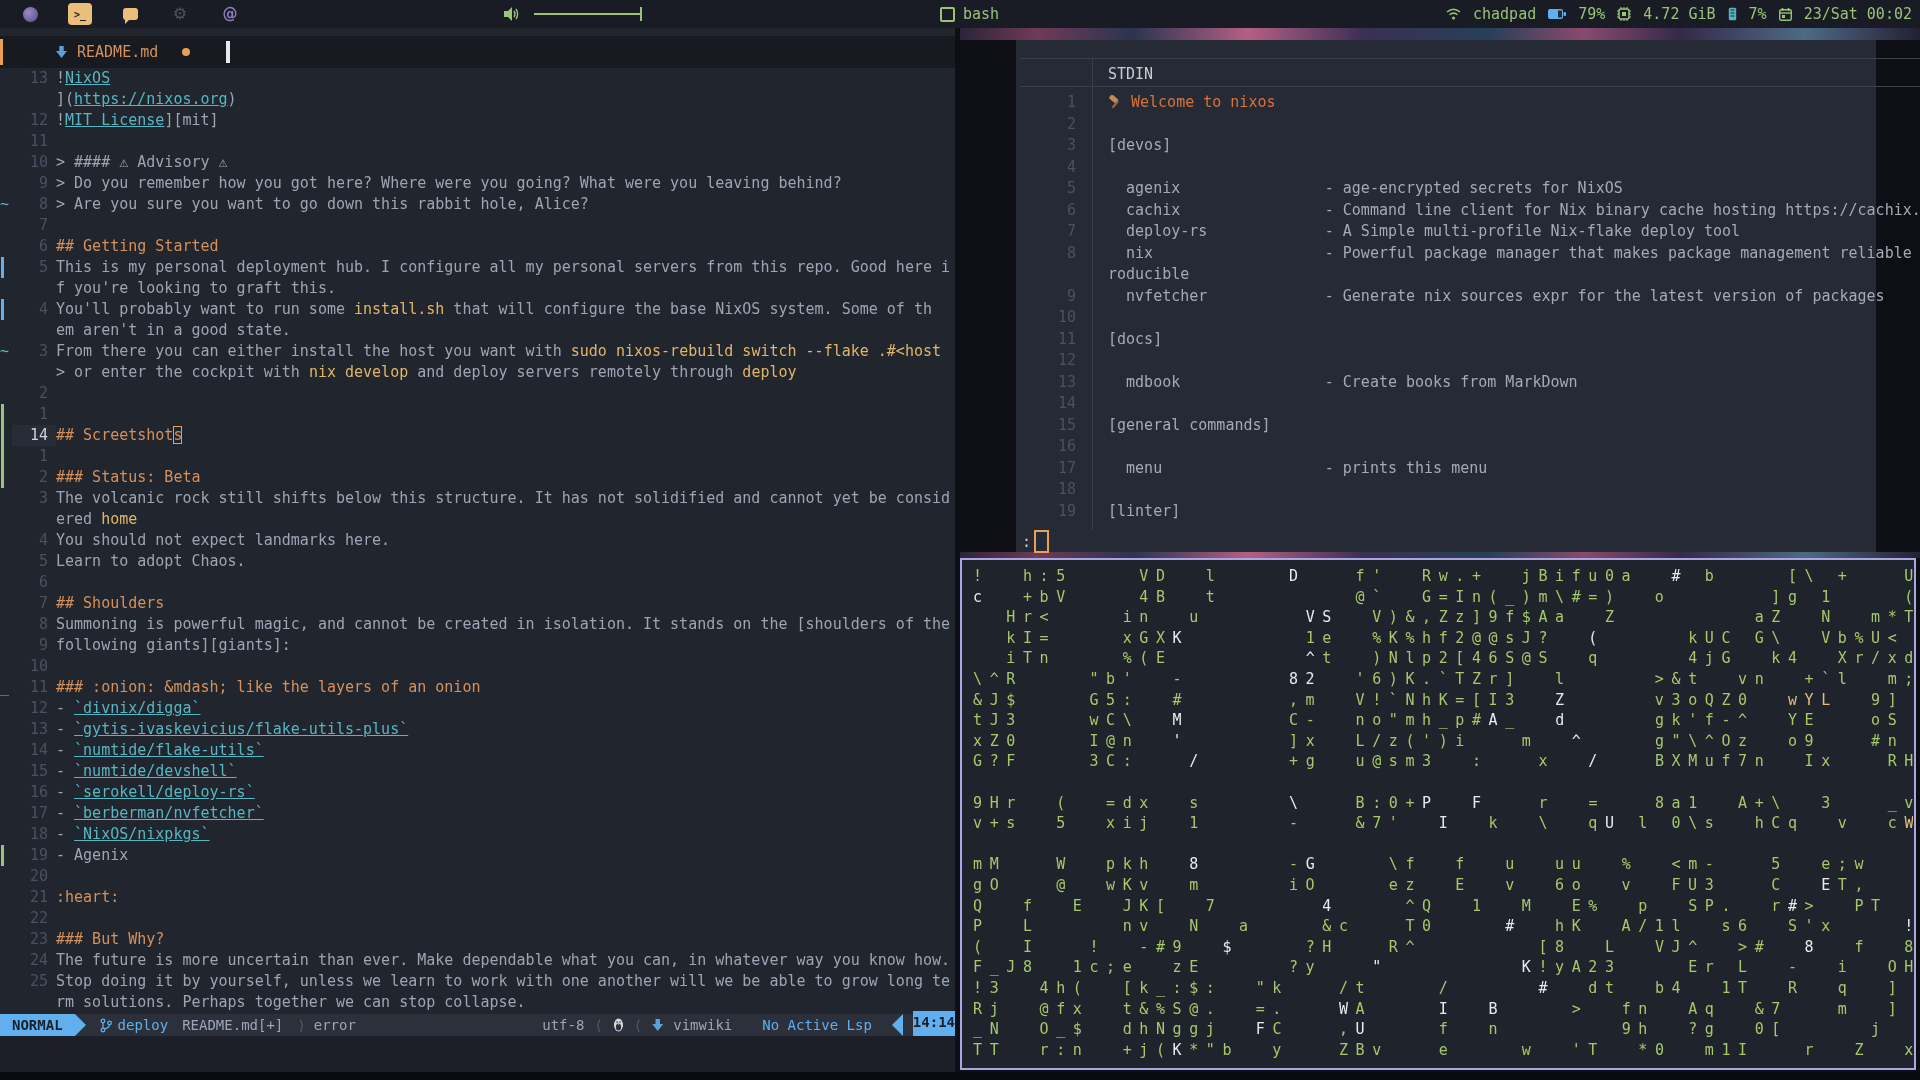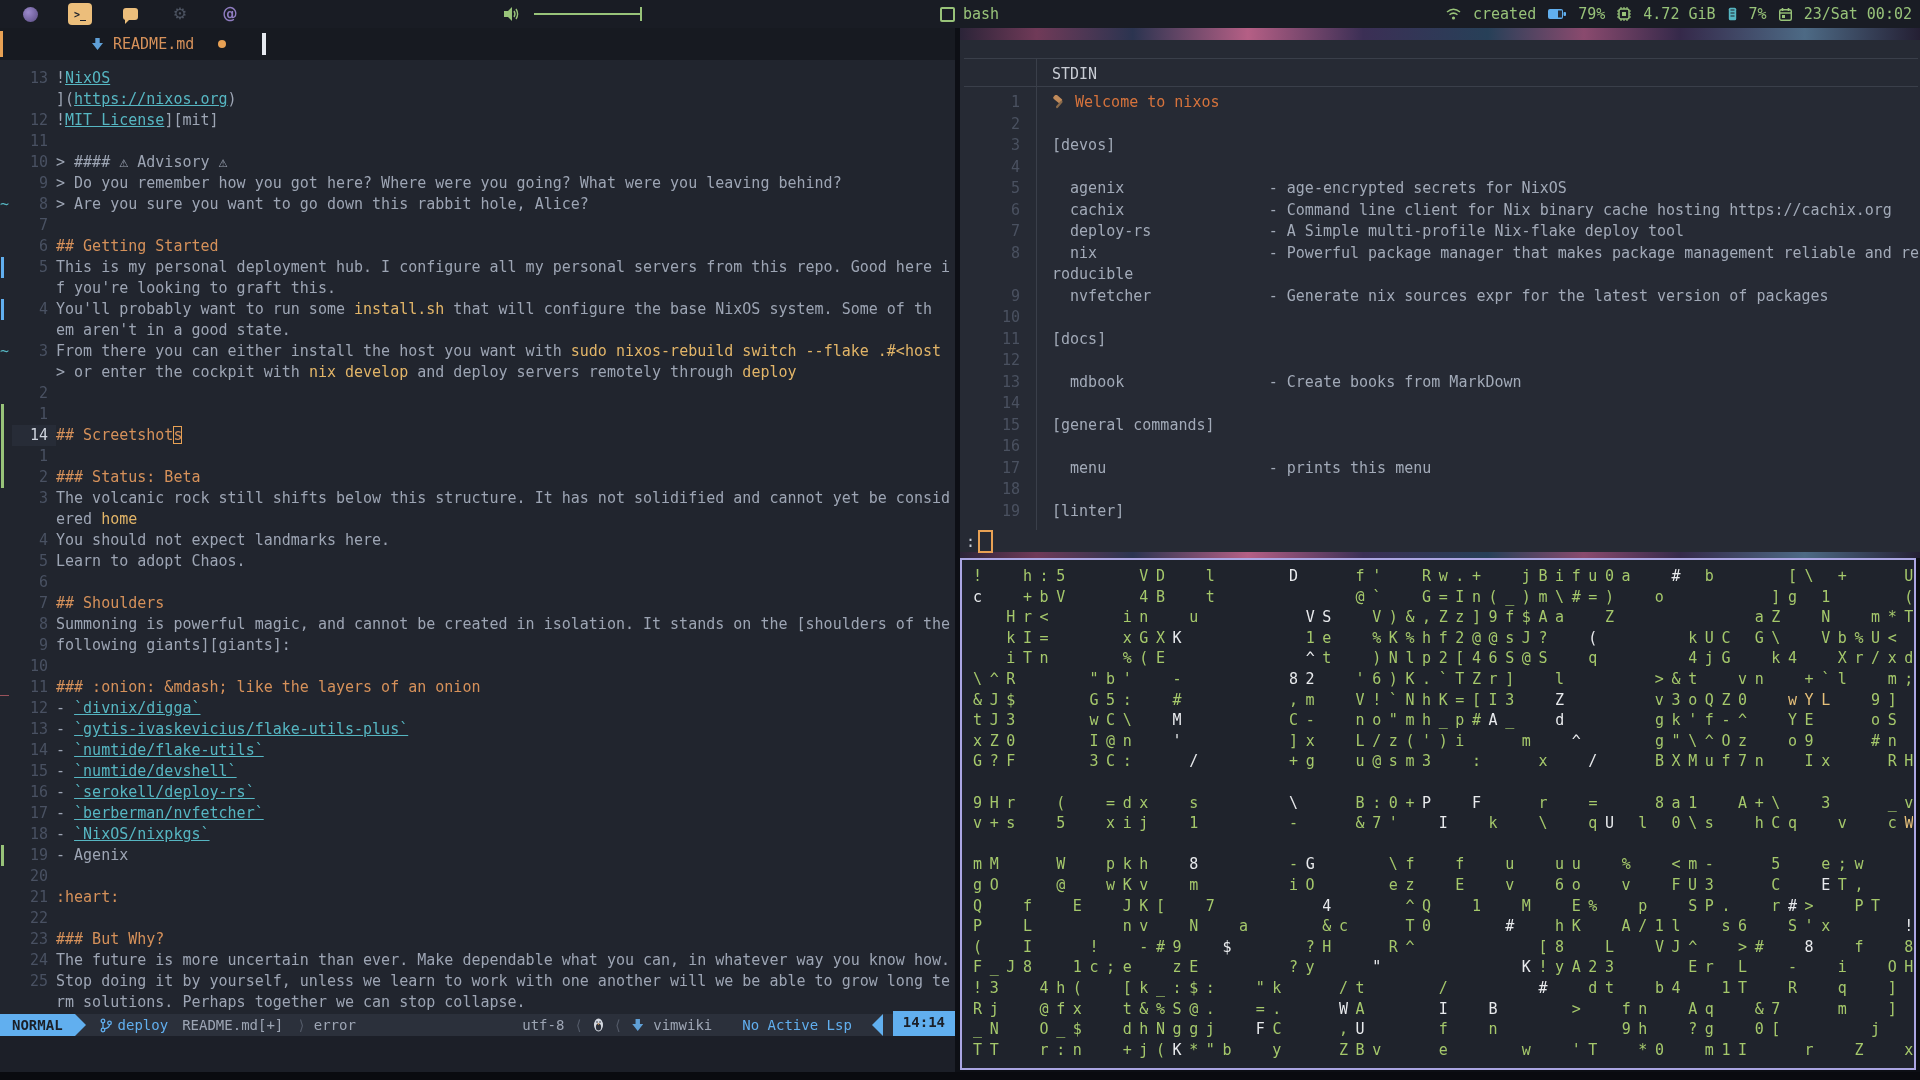--- a/index.html
+++ b/index.html
@@ -19,21 +19,21 @@
   .masto{font-family:"DejaVu Sans",sans-serif;color:#8f7cc0;font-weight:bold;font-size:15px;}
   #vol{display:flex;align-items:center;margin-left:262px;gap:14px;}
   #volline{width:108px;height:2px;background:#98c379;position:relative;}
   #volline .handle{position:absolute;right:0;top:-6px;width:2px;height:14px;background:#98c379;}
   #wintitle{position:absolute;left:940px;top:0;height:28px;display:flex;align-items:center;gap:8px;color:#98c379;}
   .sqicon{width:11px;height:11px;border:2px solid #98c379;border-radius:2px;}
   #sysstat{position:absolute;right:8px;top:0;height:28px;display:flex;align-items:center;gap:12px;color:#98c379;}
   #sysstat svg{display:block;}
   
   #editor{position:absolute;left:0;top:28px;width:955px;height:1044px;background:#21252e;}
-  #tabline{position:absolute;left:0;top:0;width:955px;height:32px;background:#171a21;display:flex;align-items:center;padding-left:36px;}
+  #tabline{position:absolute;left:0;top:8px;width:955px;height:32px;background:#171a21;display:flex;align-items:center;}
   #tabaccent{position:absolute;left:0;top:3px;width:3px;height:26px;background:#e8a154;}
   #tab{display:flex;align-items:center;gap:10px;padding-left:56px;color:#d6915a;}
   .arrowdn{width:11px;height:12px;background:#5f9fd6;clip-path:polygon(30% 0,70% 0,70% 42%,100% 42%,50% 100%,0 42%,30% 42%);}
   .moddot{width:8px;height:8px;border-radius:50%;background:#e8a154;margin-left:14px;}
   .tabcursor{width:4px;height:22px;background:#e6e9ef;margin-left:26px;}
   #buffer{position:absolute;left:0;top:40px;width:955px;}
   .eline{display:flex;height:21px;line-height:21px;white-space:pre;}
   .sign{width:12px;flex:none;position:relative;}
   .sign .bar{position:absolute;left:1px;top:0;width:3px;height:21px;}
   .sign.tld{color:#56b6c2;}
@@ -48,26 +48,26 @@
   .s-cur{color:#d6915a;outline:1px solid #e8a154;outline-offset:-1px;}
   
   #statusline{position:absolute;left:0;top:986px;width:955px;height:22px;background:#2b303b;
     display:flex;align-items:center;font-size:14px;}
   .mode{background:#61afef;color:#1b1f27;font-weight:bold;padding:0 12px;height:22px;line-height:22px;}
   .arr-r{width:0;height:0;border-top:11px solid transparent;border-bottom:11px solid transparent;border-left:11px solid #61afef;}
   .arr-l{width:0;height:0;border-top:11px solid transparent;border-bottom:11px solid transparent;border-right:11px solid #61afef;margin-left:10px;}
   .slseg{margin-left:14px;display:flex;align-items:center;gap:6px;}
   .blue{color:#61afef;}
   .dimsep{color:#545b69;}
-  .timeseg{background:#61afef;color:#1b1f27;font-weight:bold;padding:0 10px;height:28px;line-height:22px;}
+  .timeseg{background:#61afef;color:#1b1f27;font-weight:bold;padding:0 0;height:28px;line-height:22px;}
   #sl-right{margin-left:auto;display:flex;align-items:center;gap:10px;}
   #cmdline{position:absolute;left:0;top:1008px;width:955px;height:36px;background:#1c1f28;}
   
   .wallpaper{position:absolute;background:linear-gradient(90deg,#2b2438,#703a58 8%,#2b3450 18%,#b55f85 30%,#3b2f55 42%,#274058 55%,#8a4a6e 65%,#35294a 75%,#4d6a85 88%,#241f33);}
-  #term{position:absolute;left:960px;top:40px;width:960px;height:512px;background:#262a34;}
+  #term{position:absolute;left:1016px;top:40px;width:860px;height:512px;background:#262a34;}
   .trule{position:absolute;left:4px;width:954px;height:0;border-top:1px solid #3a3f4a;}
   #tvline{position:absolute;left:76px;top:18px;width:0;height:472px;border-left:1px solid #3a3f4a;}
   .tline{display:flex;height:21px;line-height:21px;white-space:pre;position:absolute;left:0;width:960px;}
   .tnum{width:60px;flex:none;text-align:right;color:#4a5160;padding-right:8px;}
   .ttext{padding-left:24px;overflow:hidden;}
   .t-fg{color:#a2aab8;}
   .t-or{color:#d6733c;}
   .t-wh{color:#c8ccd4;}
   .hammer{margin-right:8px;}
   #tprompt{position:absolute;left:6px;top:490px;display:flex;align-items:center;color:#c8ccd4;}
@@ -117,21 +117,21 @@
     <div id="wintitle">
       <div class="sqicon"></div>
       <span>bash</span>
     </div>
     <div id="sysstat">
       <svg width="15" height="12" viewBox="0 0 15 12">
         <path d="M1 4 q6.5-5.4 13 0" stroke="#98c379" fill="none" stroke-width="1.5"></path>
         <path d="M3.5 6.8 q4-3.4 8 0" stroke="#98c379" fill="none" stroke-width="1.5"></path>
         <circle cx="7.5" cy="10" r="1.6" fill="#98c379"></circle>
       </svg>
-      <span>created</span>
+      <span>chadpad</span>
       <svg width="18" height="10" viewBox="0 0 18 10">
         <rect x="0" y="0" width="15" height="10" rx="2" fill="#61afef"></rect>
         <rect x="15.5" y="3" width="2.5" height="4" rx="1" fill="#61afef"></rect>
         <rect x="10" y="1.5" width="4" height="7" fill="#262a34"></rect>
       </svg>
       <span>79%</span>
       <svg width="14" height="14" viewBox="0 0 14 14">
         <rect x="2" y="2" width="10" height="10" rx="2" fill="none" stroke="#98c379" stroke-width="1.5"></rect>
         <rect x="5" y="5" width="4" height="4" fill="#98c379"></rect>
         <path d="M4 0v2M7 0v2M10 0v2M4 12v2M7 12v2M10 12v2M0 4h2M0 7h2M0 10h2M12 4h2M12 7h2M12 10h2" stroke="#98c379" stroke-width="1.2"></path>

